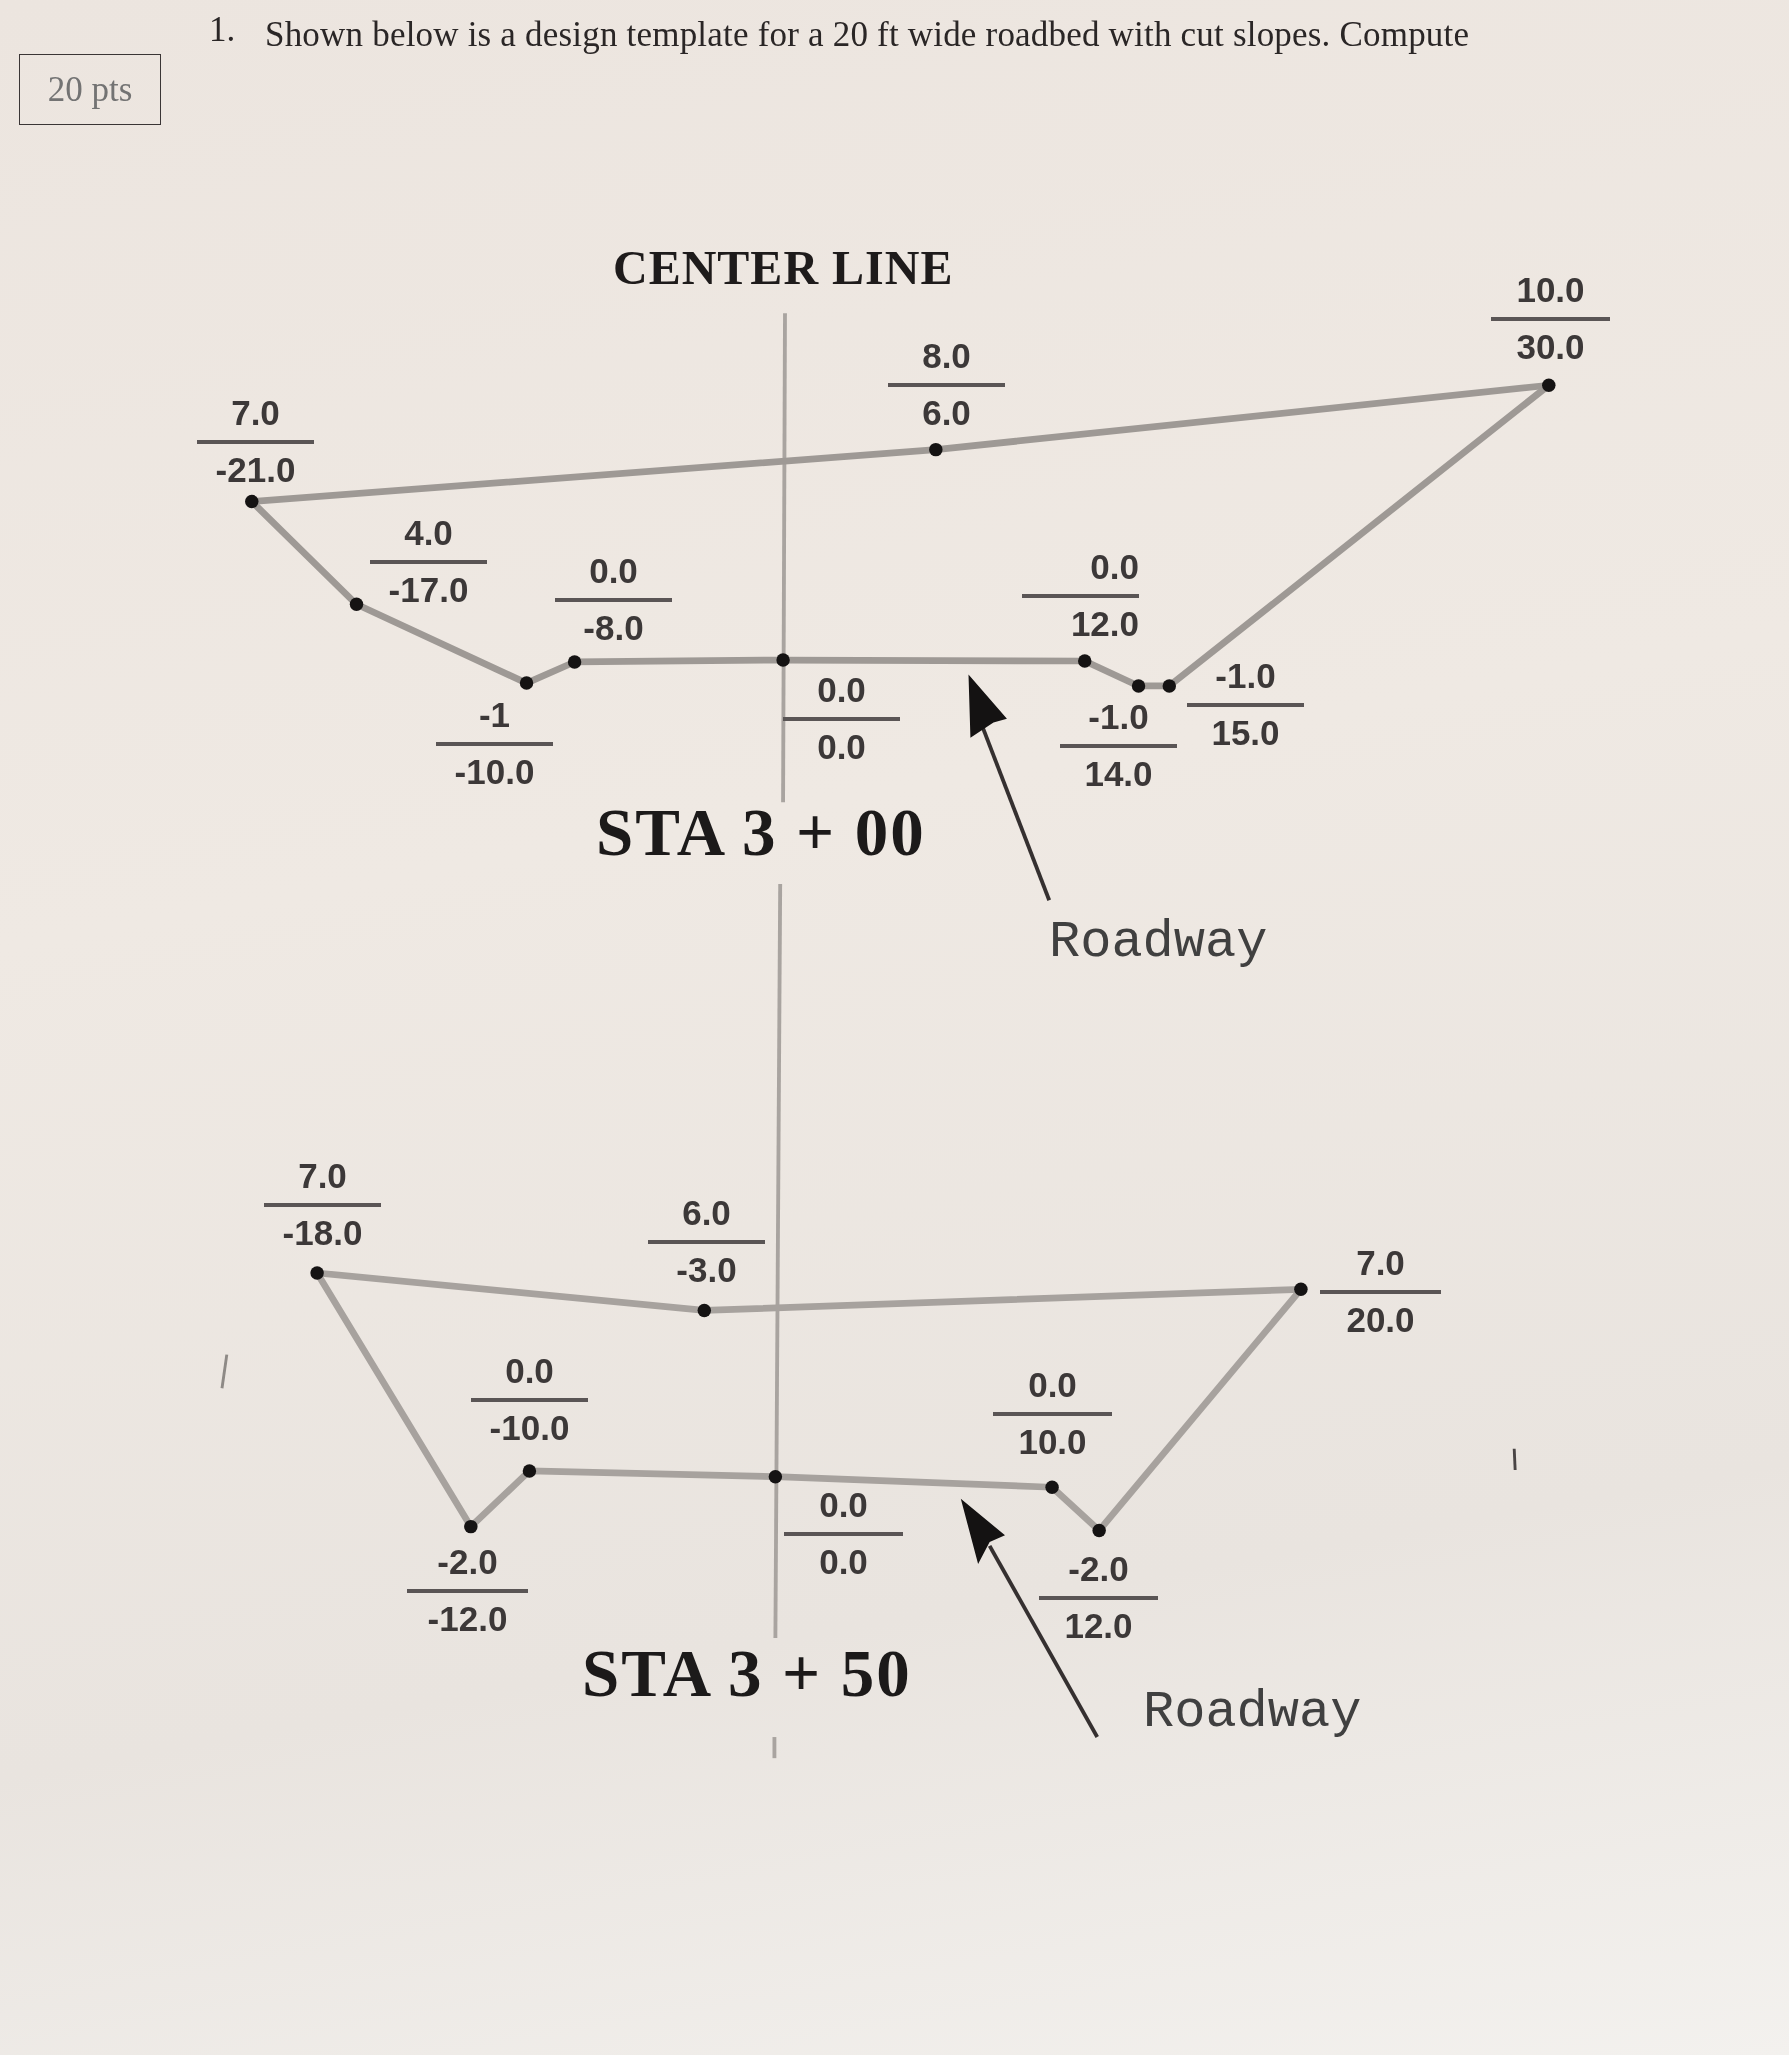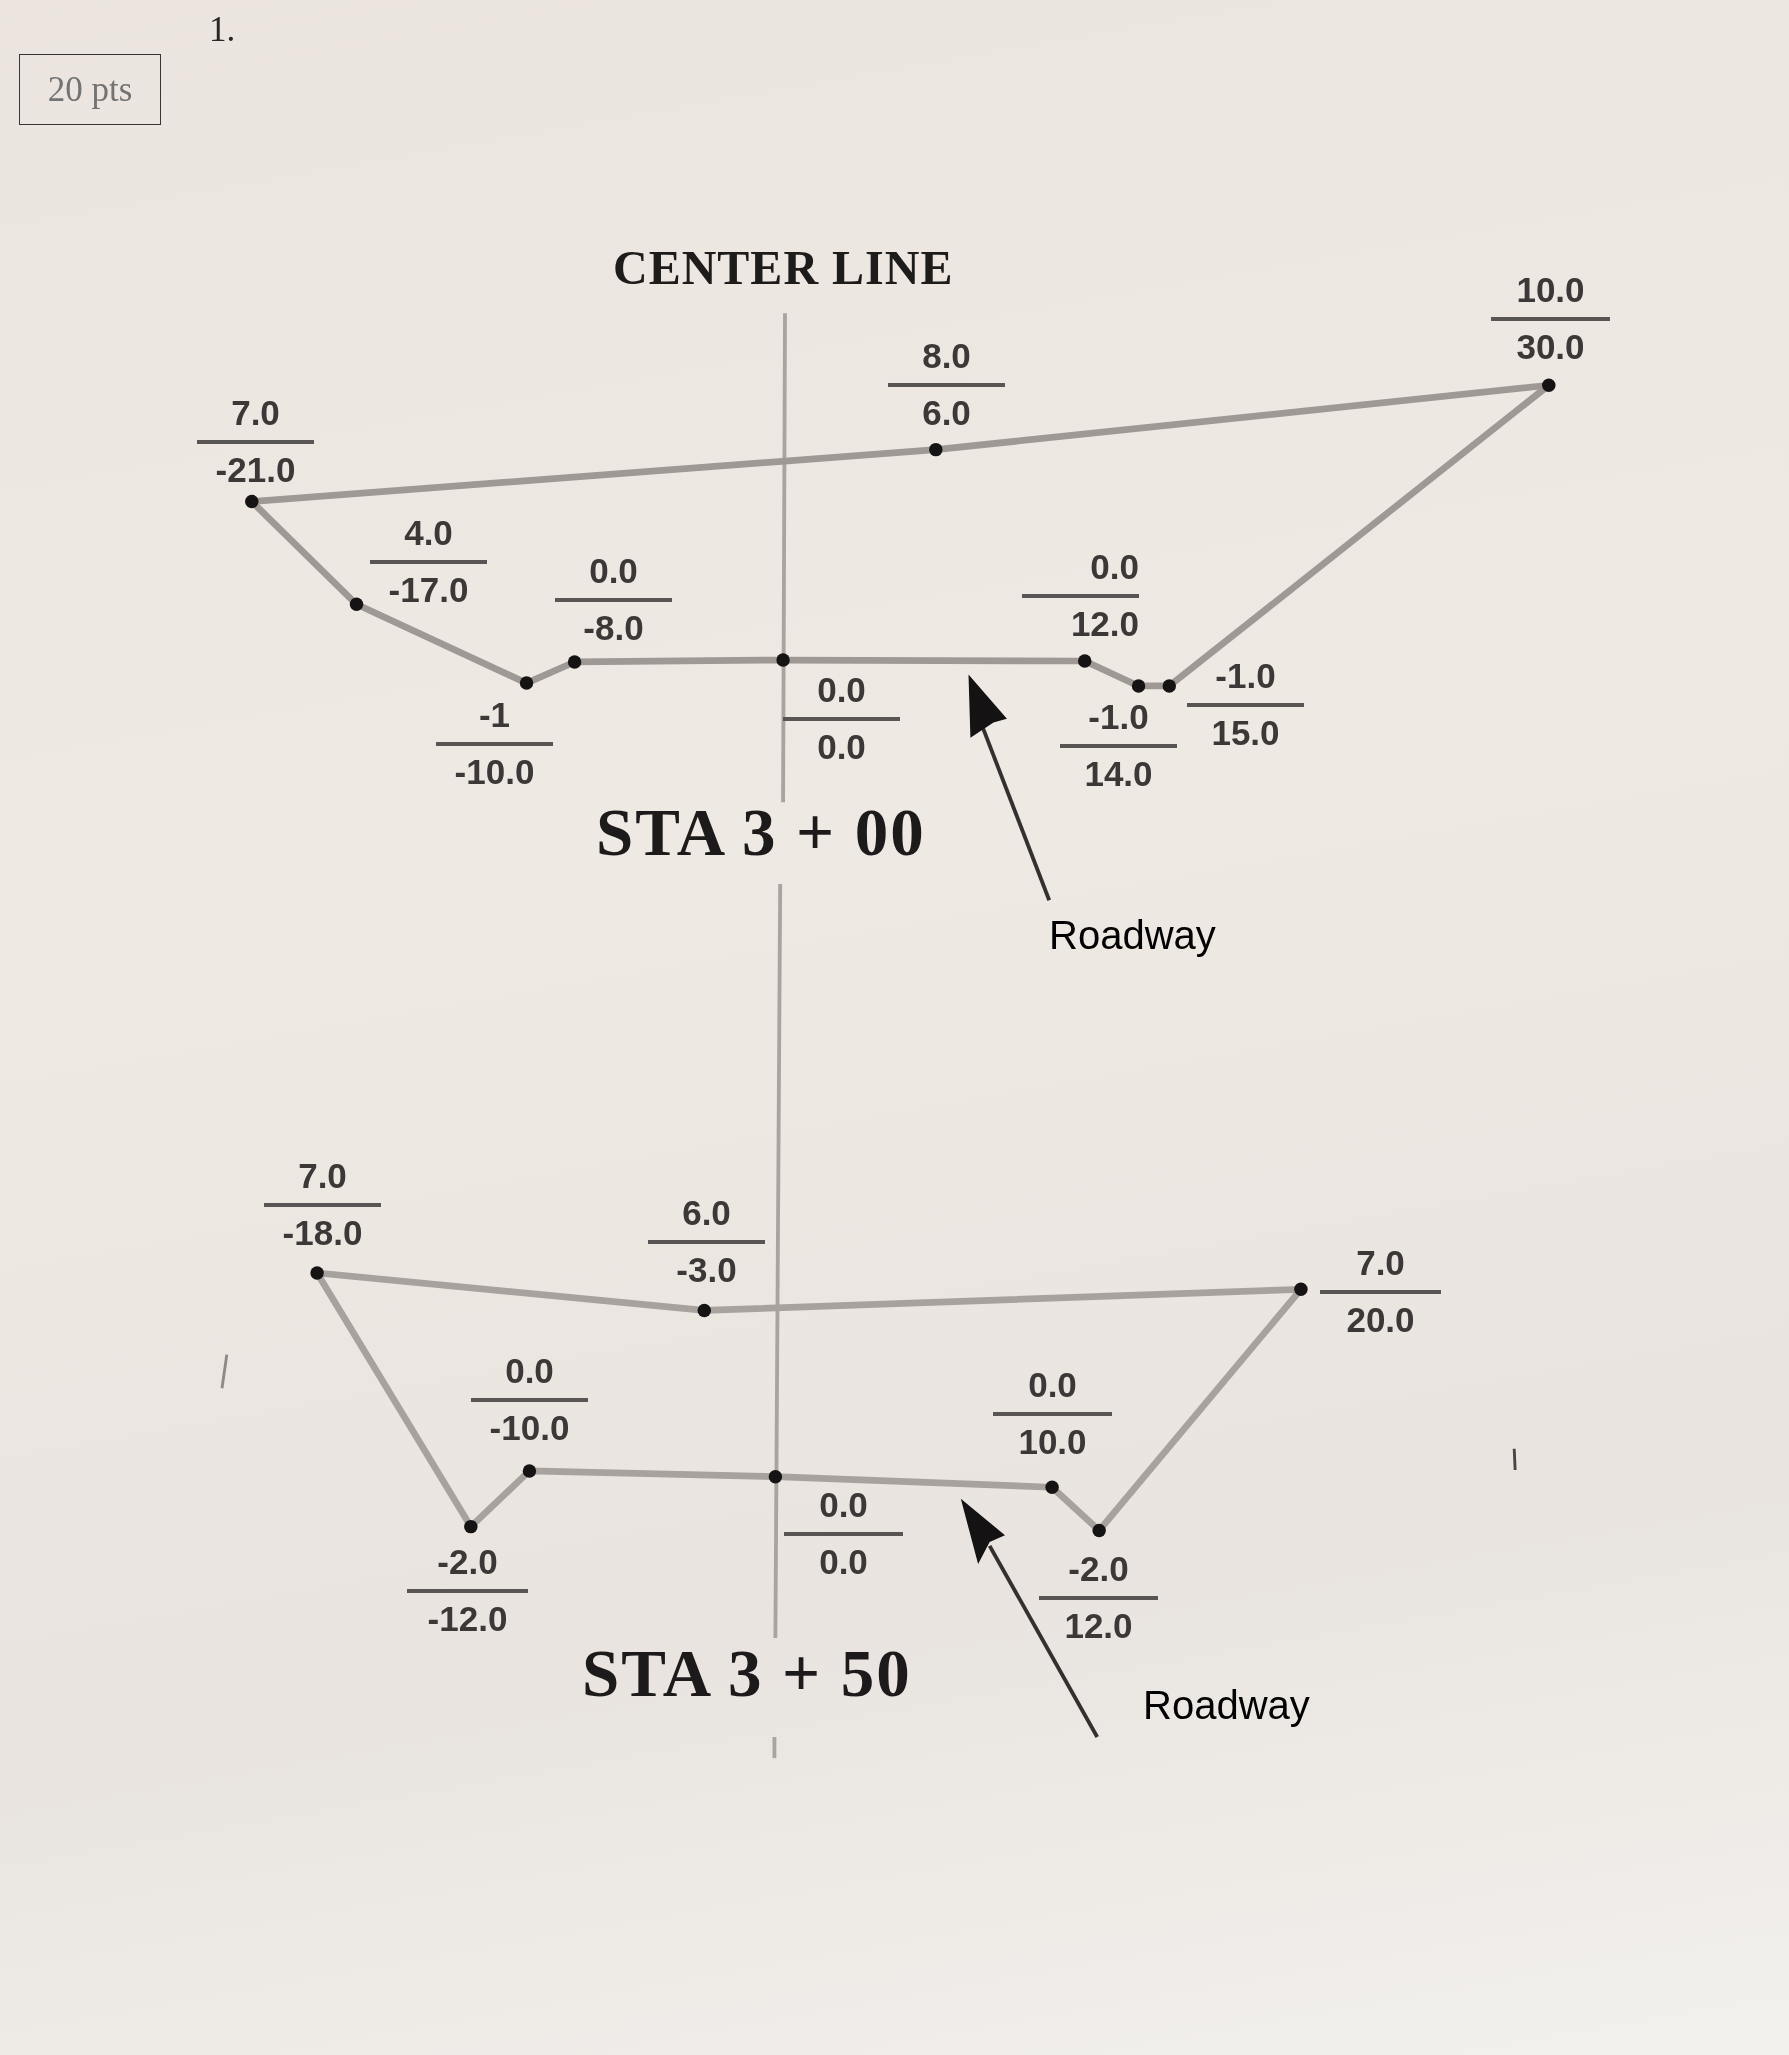--- a/index.html
+++ b/index.html
@@ -15,28 +15,29 @@
     font-size:35px; color:#737373;
   }
   .q-num { position:absolute; left:209px; top:9.6px; font-size:35px; }
   .q-text { position:absolute; left:265px; top:9.6px; width:1345px; font-size:35px; line-height:49px; letter-spacing:0.2px; }
   .q-text span { display:block; white-space:nowrap; }
   svg.diagram { position:absolute; left:0; top:0; }
   .lbl { position:absolute; font-family:"Liberation Sans", sans-serif; font-weight:bold; color:#3c3838; text-align:center; font-size:35px; line-height:42px; }
   .lbl .bar { display:block; height:3.8px; background:#5a5555; margin:5.8px 0 5.8px 0; }
   .title-sans { position:absolute; font-family:Liberation Serif, serif; font-weight:bold; font-size:48px; color:#1e1b1b; letter-spacing:1px; }
   .sta { position:absolute; font-family:"Liberation Serif", serif; font-weight:bold; font-size:67px; color:#1c1a1a; letter-spacing:1.9px; }
-  .road { position:absolute; font-family:Liberation Sans, sans-serif; font-size:40px; color:#000000; }
+  .road { position:absolute; font-family:Liberation Mono, monospace; font-size:52px; color:#404040; }
 </style>
 </head>
 <body>
 
 <div class="pts-box">20 pts</div>
 <div class="q-num">1.</div>
 <div class="q-text">
+  <span>Shown below is a design template for a 20 ft wide roadbed with cut slopes.  Compute</span>
 </div>
 
 <svg class="diagram" width="1790" height="2056" viewBox="0 0 1863 2140">
   <g stroke="#a9a4a0" stroke-width="4">
     <line x1="817" y1="326" x2="815" y2="835"></line>
     <line x1="812" y1="920" x2="807" y2="1705"></line>
     <line x1="806" y1="1808" x2="806" y2="1830"></line>
   </g>
 
   <g fill="none" stroke="#9e9995" stroke-width="7" stroke-linejoin="round">

